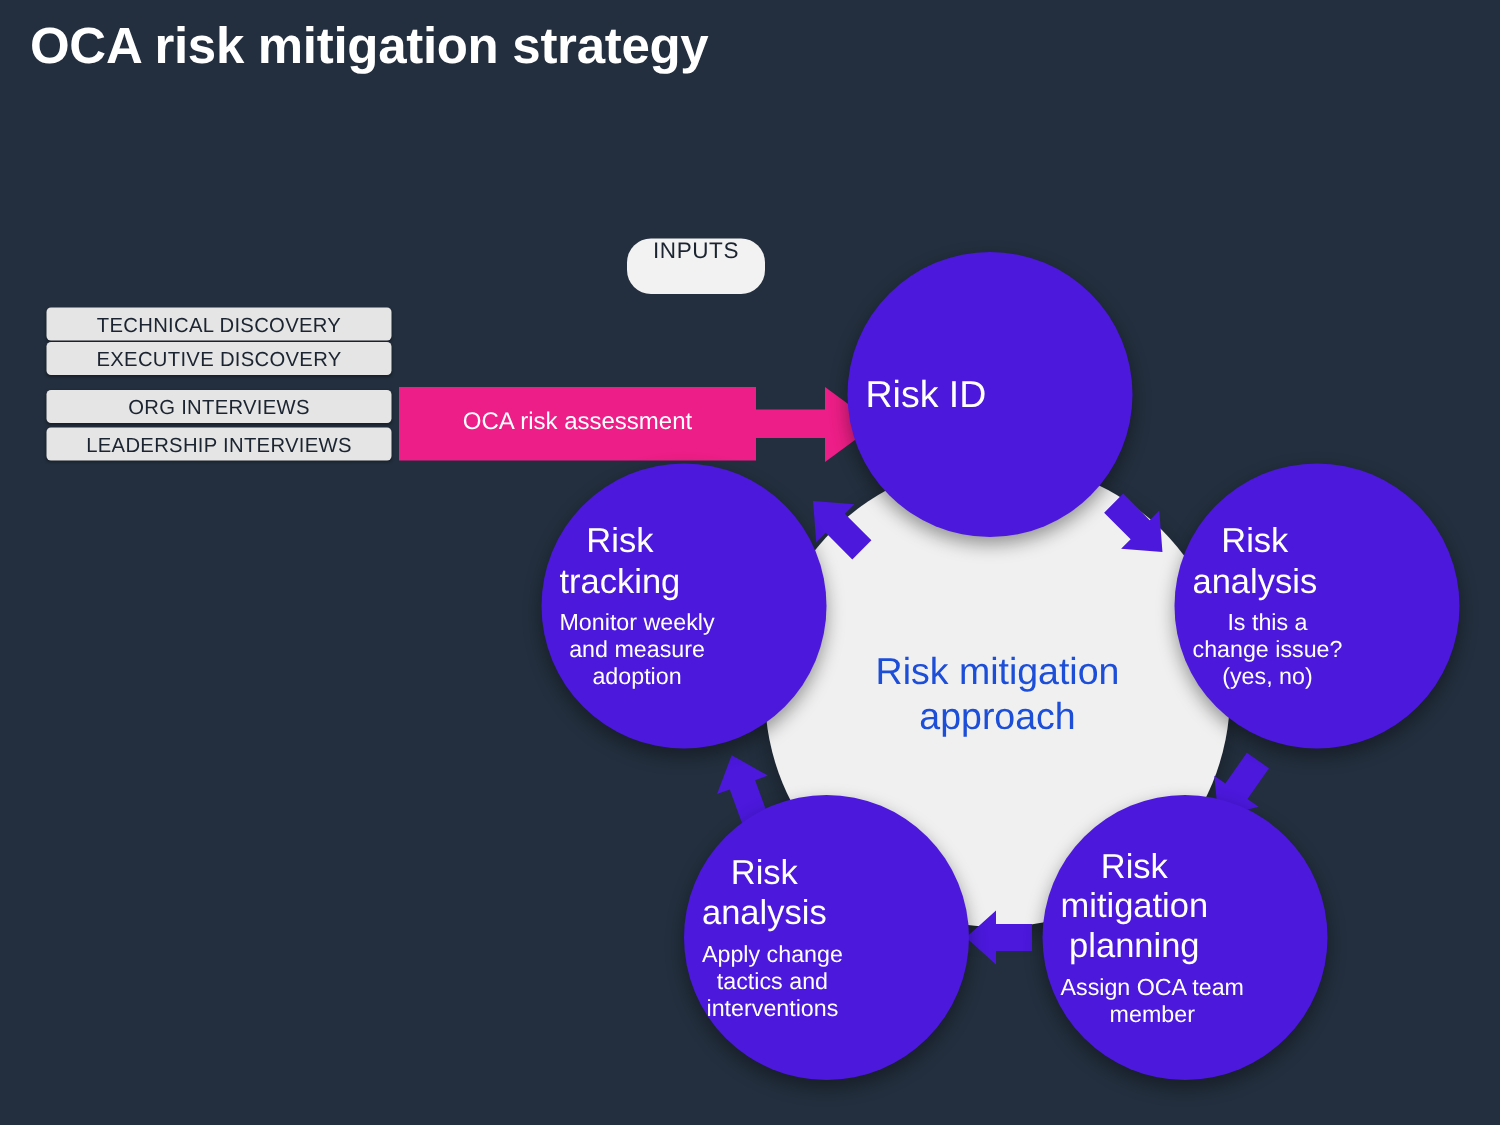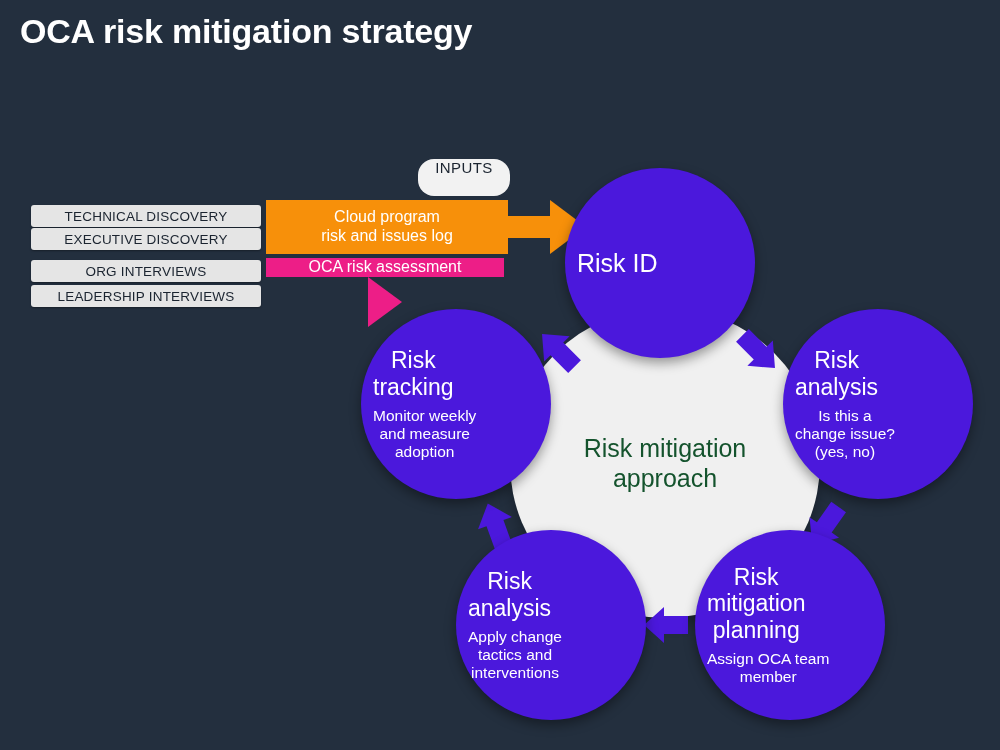--- a/index.html
+++ b/index.html
@@ -99,21 +99,20 @@
     height: 54px;
   }
   #arrow-cloud .shaft { width: 242px; background: #F7900A; }
   #arrow-cloud .neck  { width: 42px; background: #F7900A; }
   #arrow-cloud .head  { border-left: 36px solid #F7900A; }
 
   #arrow-oca {
     left: 266px;
     top: 258px;
     height: 49px;
-    flex-direction: column;
   }
   #arrow-oca .shaft { width: 238px; background: #ED1E87; }
   #arrow-oca .neck  { width: 46px; background: #ED1E87; }
   #arrow-oca .head  { border-top-width: 25px; border-bottom-width: 25px; border-left: 34px solid #ED1E87; }
 
   
   #cycle {
     position: absolute;
     left: 0;
     top: 0;
@@ -129,21 +128,21 @@
     height: 310px;
     border-radius: 50%;
     background: #F0F0F0;
     box-shadow: 0 6px 14px rgba(0,0,0,0.30);
     display: flex;
     flex-direction: column;
     align-items: center;
     justify-content: center;
   }
   #hub .hub-label {
-    color: #14532d;
+    color: #1d4ed8;
     font-size: 25px;
     line-height: 1.2;
     text-align: center;
     max-width: 230px;
   }
 
   .node {
     position: absolute;
     width: 190px;
     height: 190px;
@@ -208,30 +207,20 @@
   <div class="chip" id="chip-1">
     <span>EXECUTIVE DISCOVERY</span>
   </div>
   <div class="chip" id="chip-2">
     <span>ORG INTERVIEWS</span>
   </div>
   <div class="chip" id="chip-3">
     <span>LEADERSHIP INTERVIEWS</span>
   </div>
 
-  <div class="block-arrow" id="arrow-cloud">
-    <div class="shaft">
-      <div>
-        <div>Cloud program</div>
-        <div>risk and issues log</div>
-      </div>
-    </div>
-    <div class="neck"></div>
-    <div class="head"></div>
-  </div>
 
   <div class="block-arrow" id="arrow-oca">
     <div class="shaft">
       <div>
         <div>OCA risk assessment</div>
       </div>
     </div>
     <div class="neck"></div>
     <div class="head"></div>
   </div>

